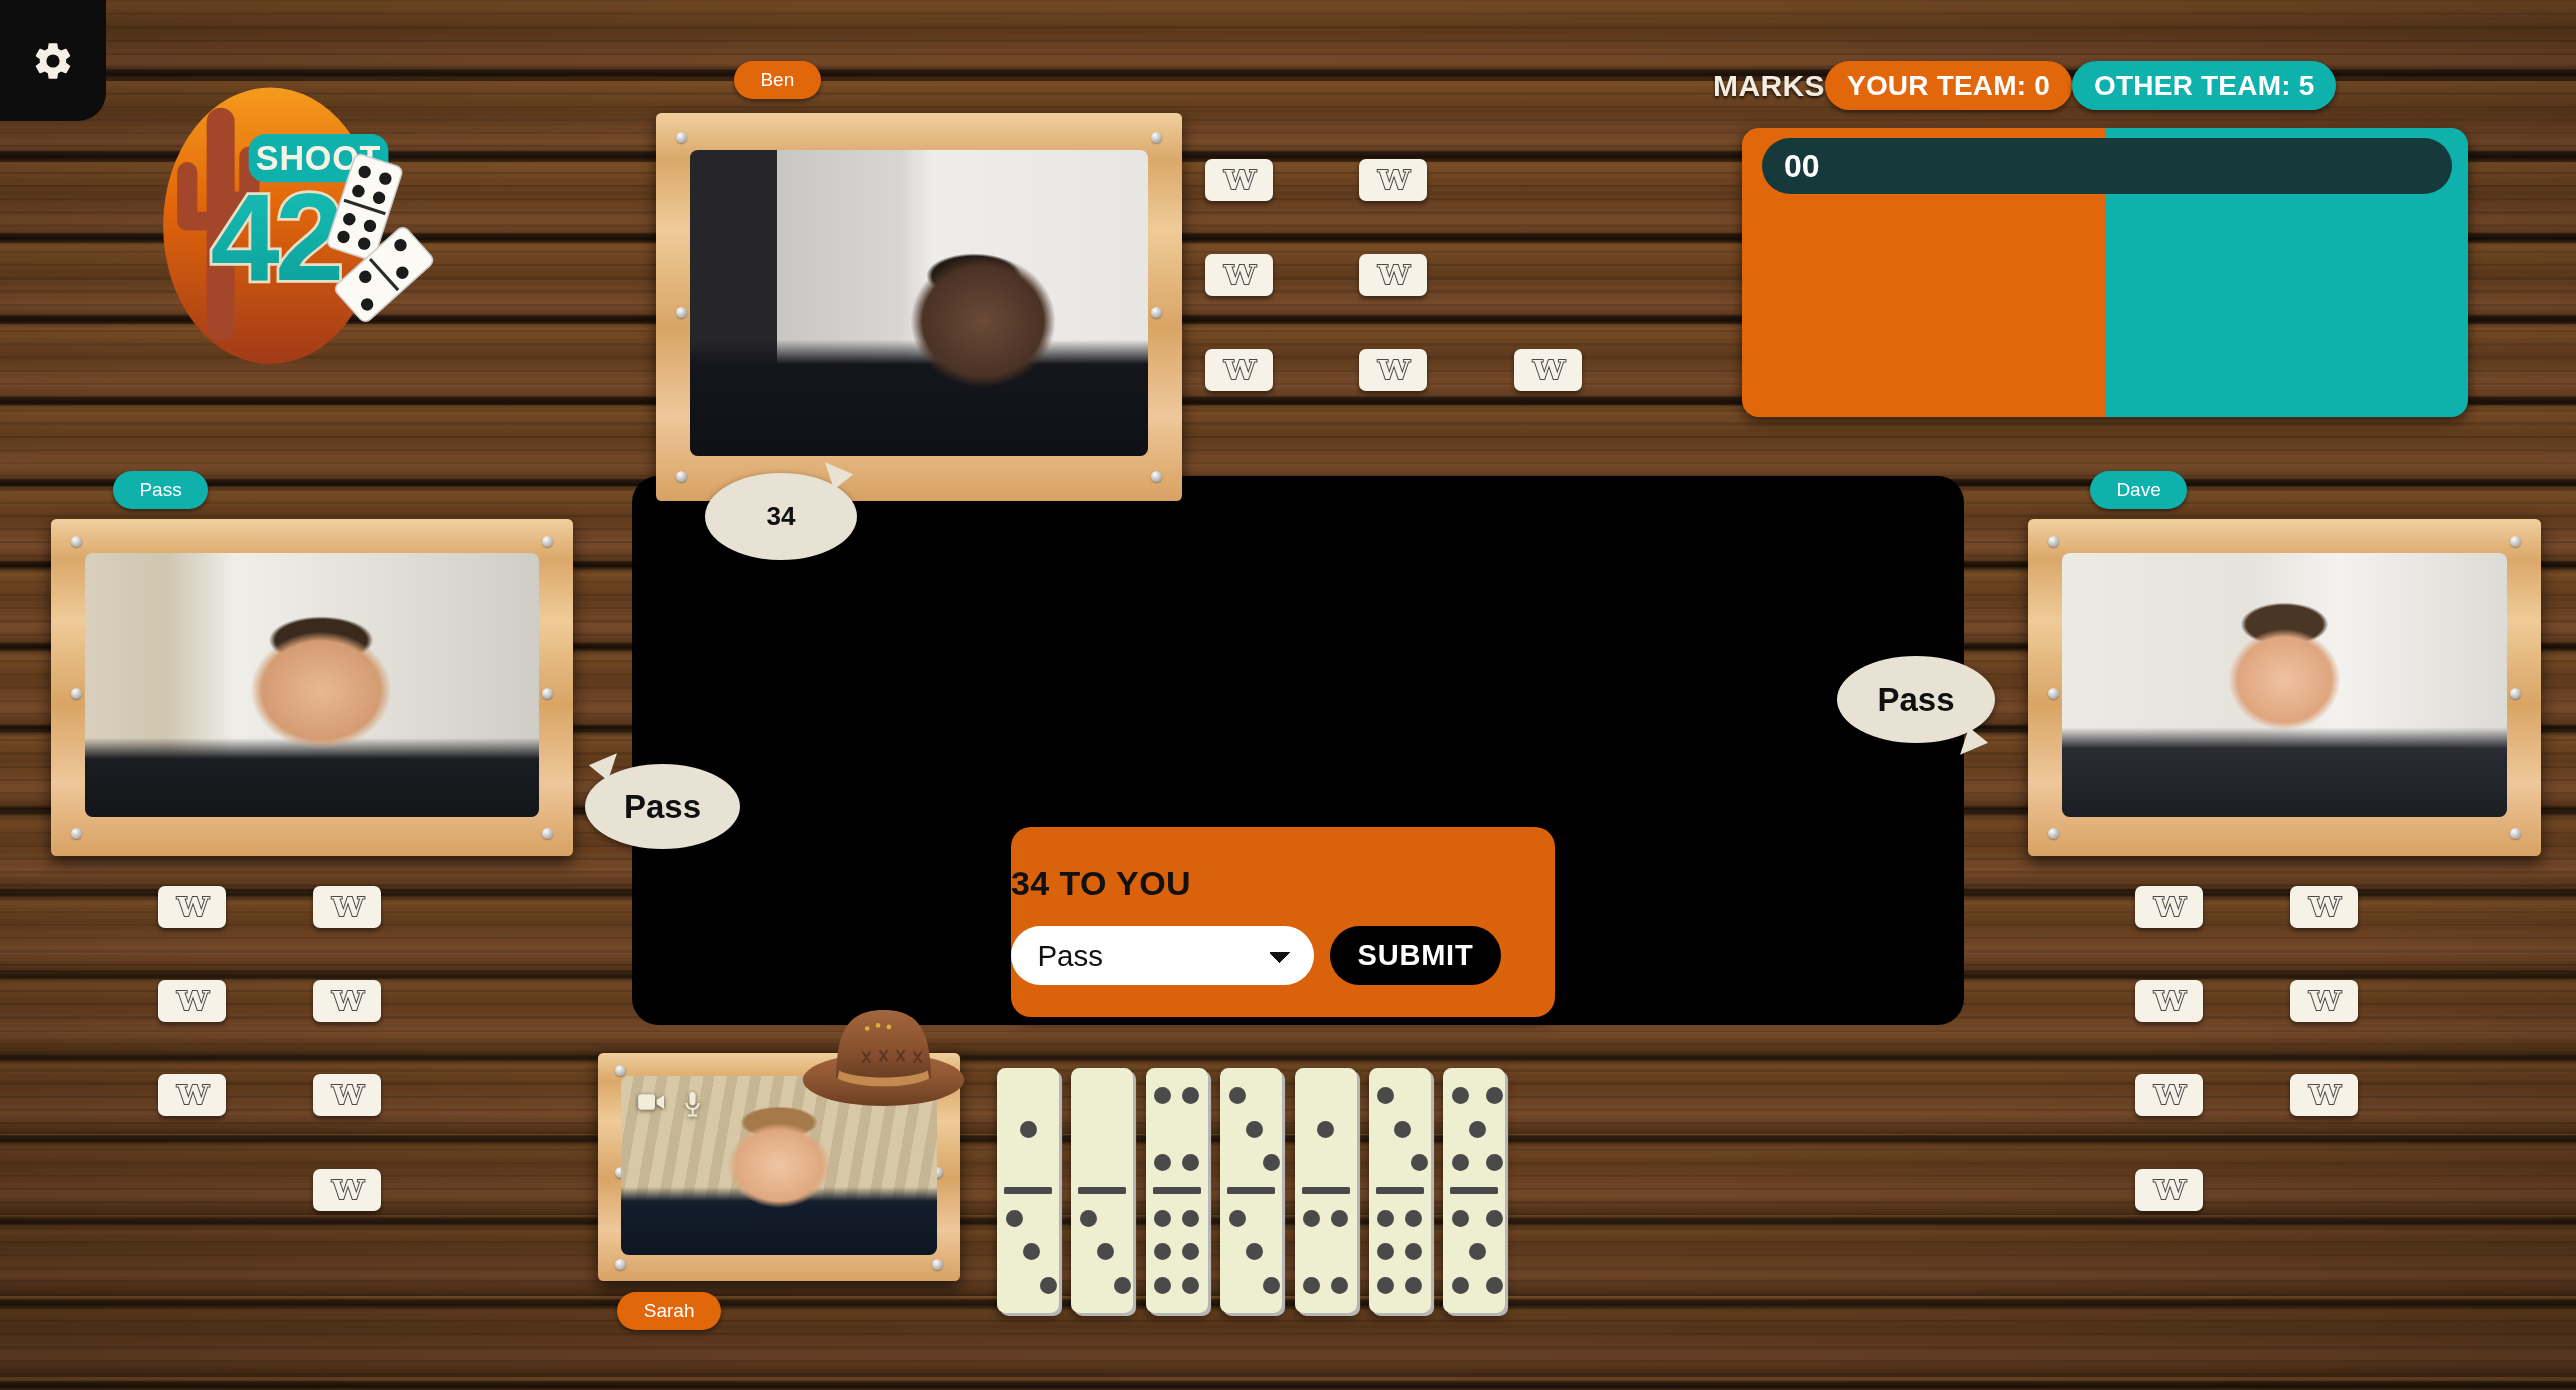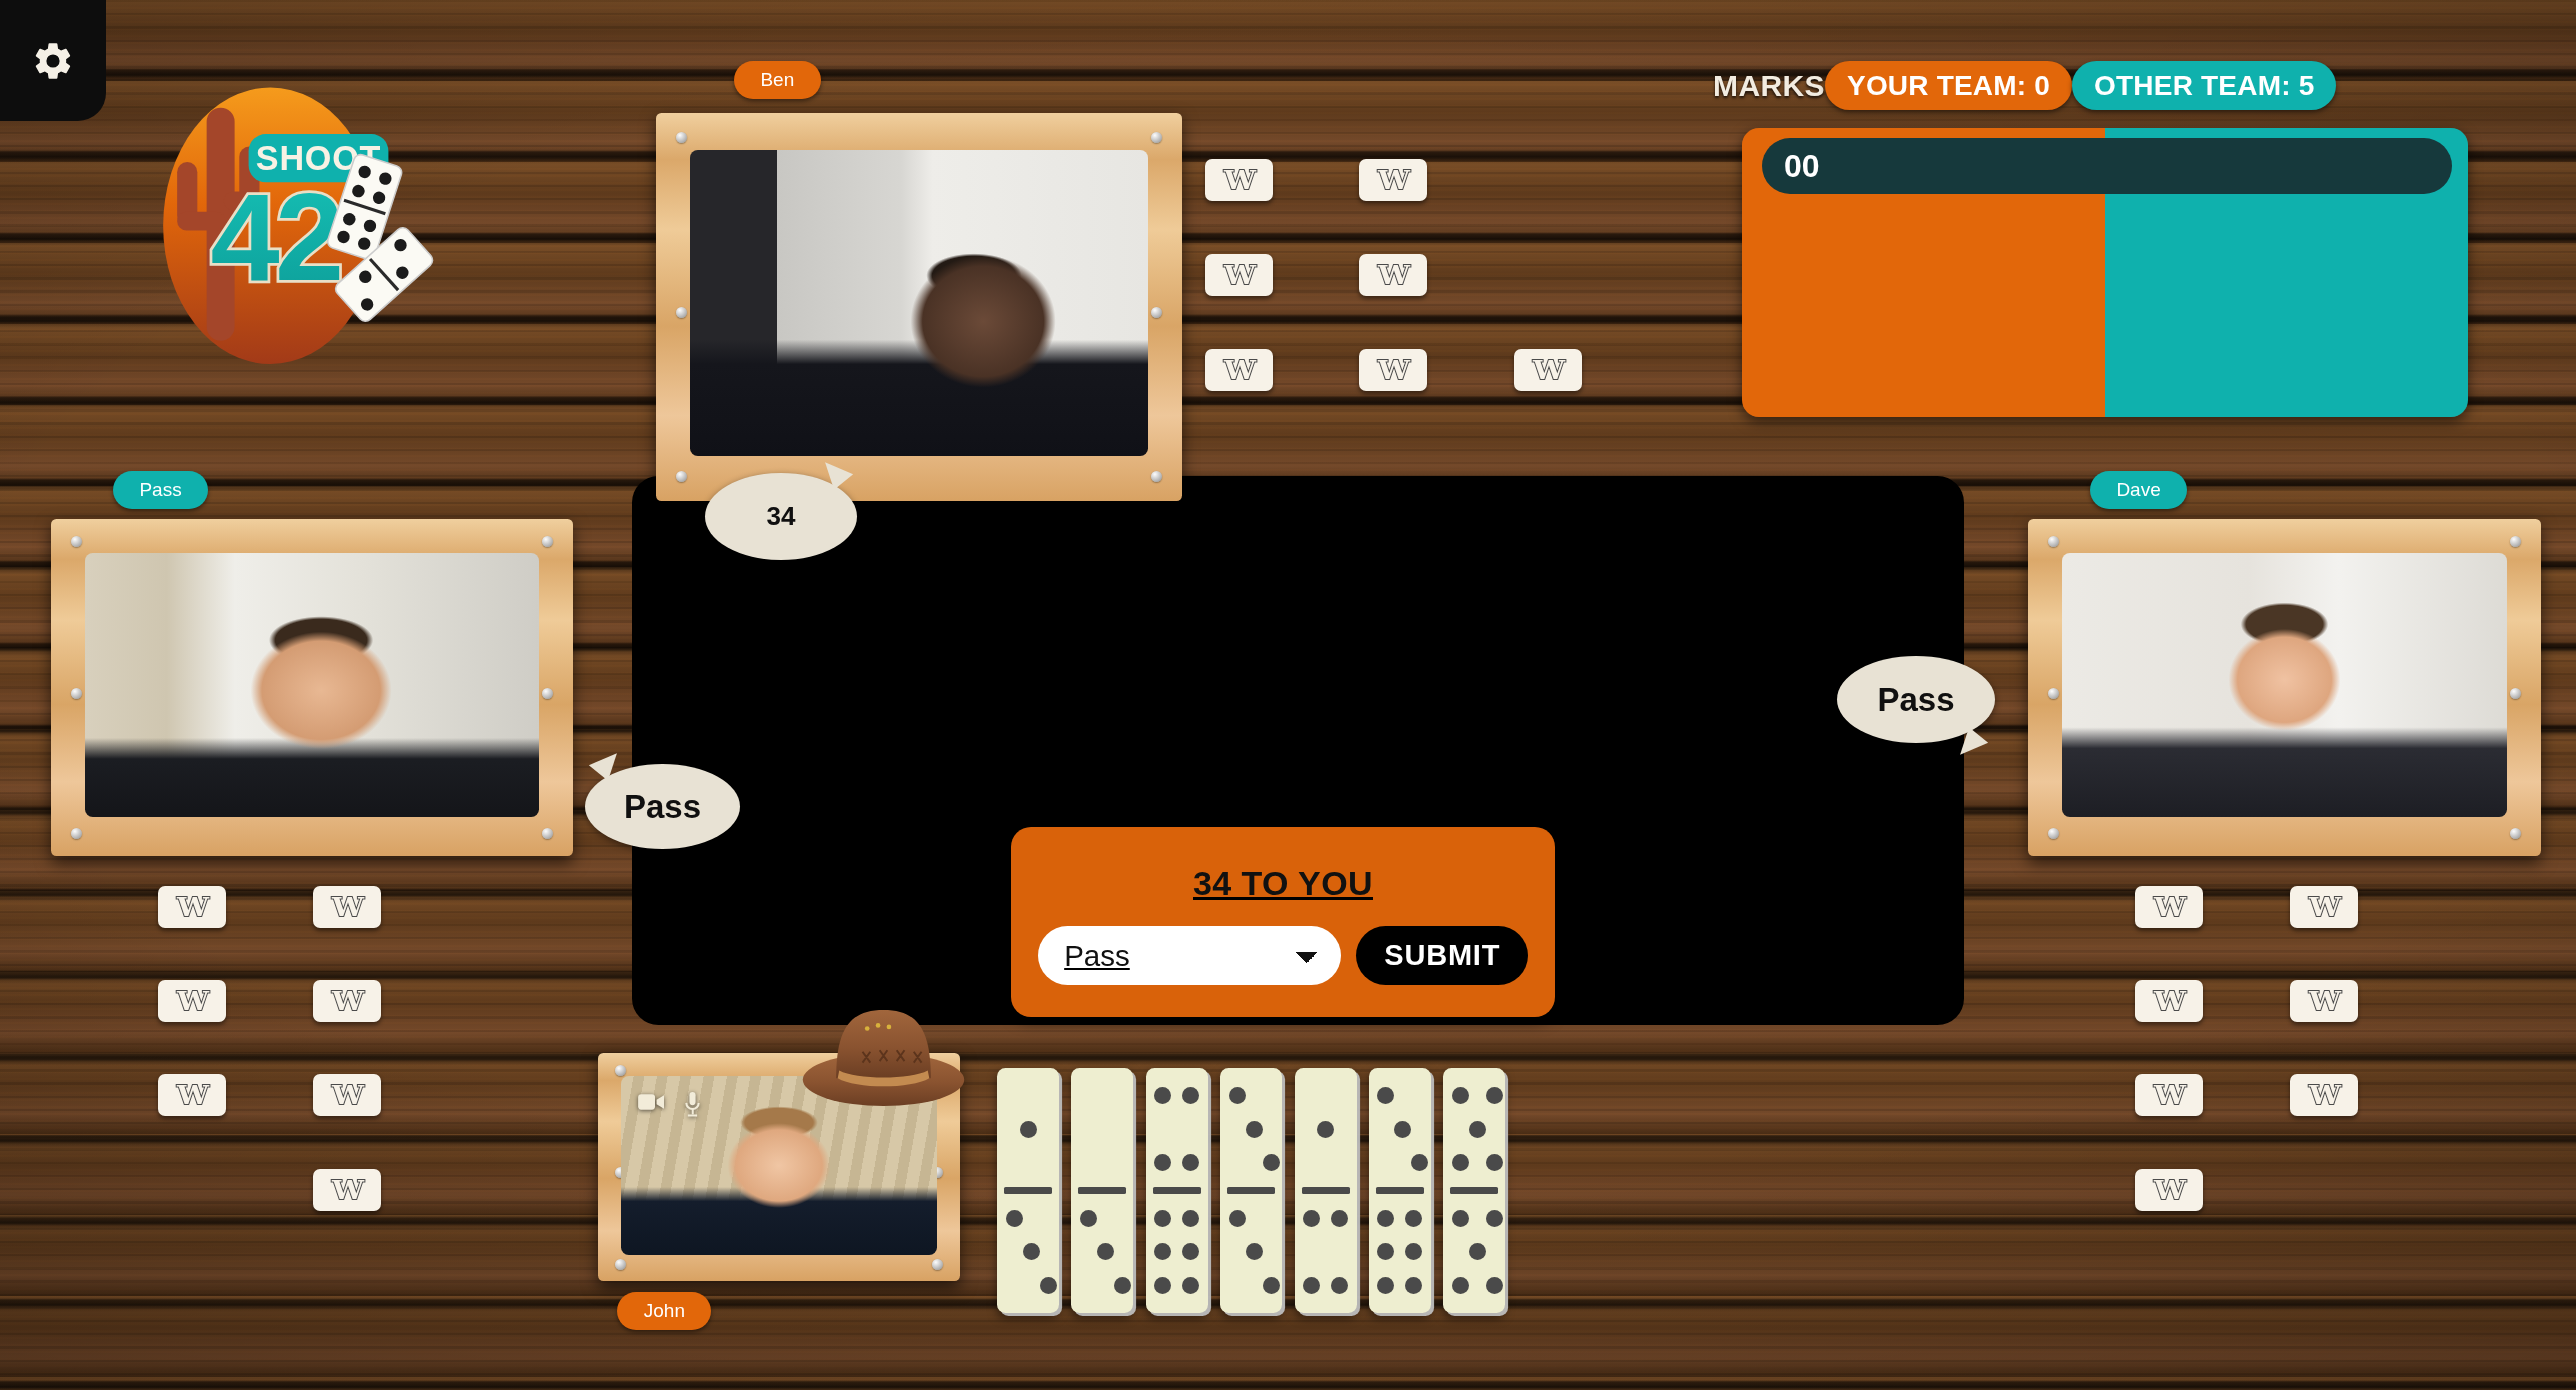--- a/index.html
+++ b/index.html
@@ -114,23 +114,22 @@
     position: absolute; left: 632px; top: 476px;
     width: 1332px; height: 549px;
     background: #000; border-radius: 26.4px; z-index: 10;
   }
 
   
   #bid-panel {
     position: absolute; left: 1011px; top: 827px;
     width: 544px; height: 190px;
     background: #d9620a; border-radius: 20px; z-index: 30;
-    display: flex; flex-direction: column; align-items: center;
+    display: flex; flex-direction: column; 
     box-shadow: 0 4.7px 14px rgba(0,0,0,.5);
-    text-decoration: underline;
   }
   #bid-title {
     margin-top: 37px; font-size: 34px; font-weight: bold;
     color: #111; letter-spacing: 0.4px;
   }
   #bid-controls {
     margin-top: 23px; display: flex; align-items: center; gap: 15.5px;
   }
   #bid-select {
     width: 303px; height: 59px;
@@ -503,21 +502,21 @@
           </svg>
           <svg width="17" height="26.4" viewBox="0 0 22 34">
             <rect x="7" y="0" width="8" height="17" rx="4" fill="#f2ecd9"></rect>
             <path d="M3 14 a8 8 0 0 0 16 0" fill="none" stroke="#f2ecd9" stroke-width="2.6"></path>
             <rect x="10" y="22" width="2.6" height="7" fill="#f2ecd9"></rect>
             <rect x="5" y="29" width="12" height="2.6" fill="#f2ecd9"></rect>
           </svg>
         </div>
       </div>
     </div>
-    <span class="name-tag orange" style="left:19.4px; top:239px;">John</span>
+    <span class="name-tag orange" style="left:19.4px; top:239px;">Sarah</span>
   </div>
 
   <div id="cowboy-hat">
     <svg viewBox="0 0 210 136" width="163" height="106">
       <defs>
         <linearGradient id="hatG" x1="0" y1="0" x2="0" y2="1">
           <stop offset="0%" stop-color="#a1663c"></stop>
           <stop offset="55%" stop-color="#8a5330"></stop>
           <stop offset="100%" stop-color="#6b3e23"></stop>
         </linearGradient>

